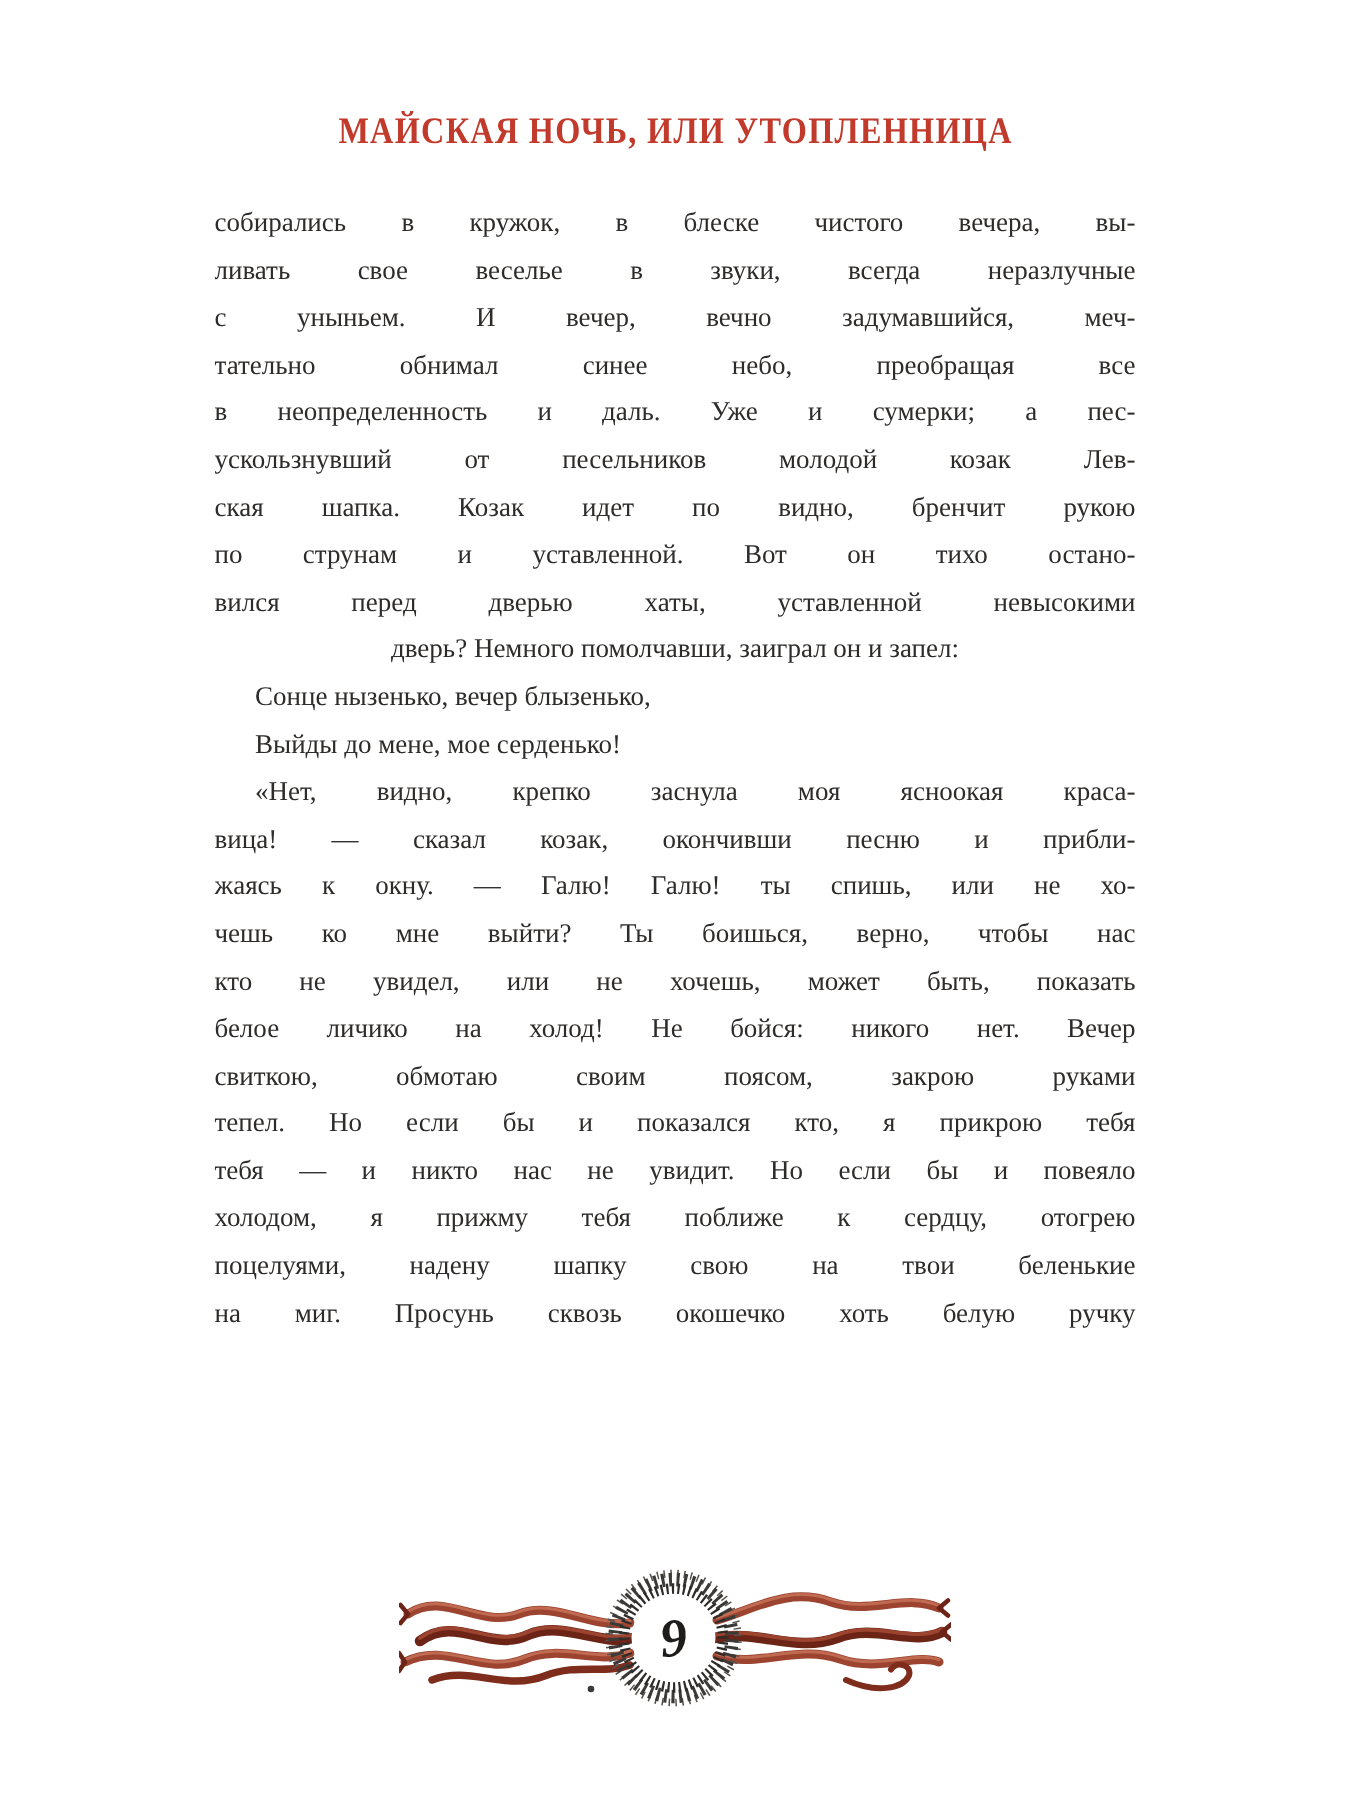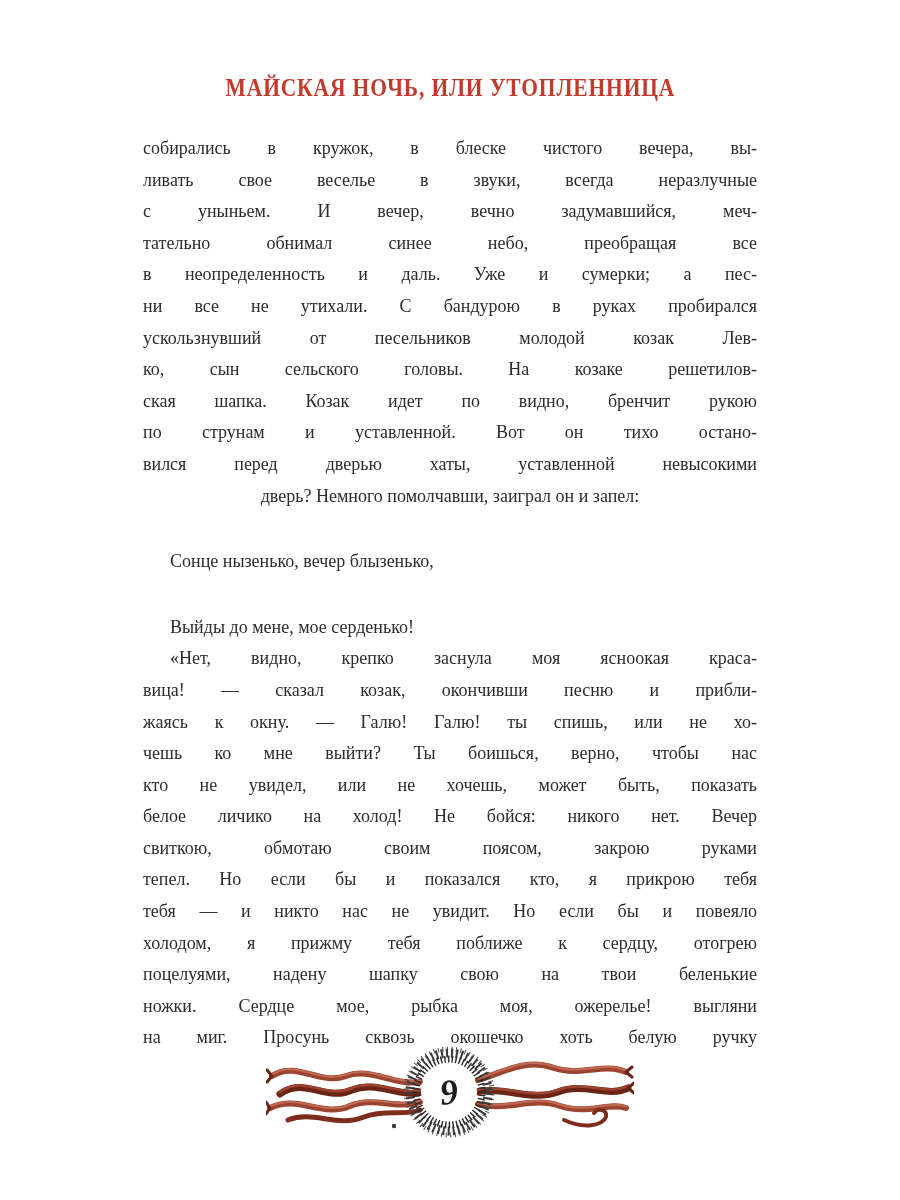--- a/index.html
+++ b/index.html
@@ -56,21 +56,20 @@
   .line.flush::after,
   .line.verse::after {
     content: none;
   }
   .line.flush {
     text-align: center;
   }
   .line.verse {
     text-align: left;
     padding-left: 27px;
-    margin-top: 34px;
   }
   .line.indent {
     text-indent: 27px;
   }
   .ornament {
     position: absolute;
     top: 1044px;
     left: 266px;
     width: 368px;
     height: 98px;
@@ -84,41 +83,38 @@
   <div class="chapter-title">
     <span class="condense">МАЙСКАЯ НОЧЬ, ИЛИ УТОПЛЕННИЦА</span>
   </div>
 
   <div class="body-text">
     <div class="line">собирались в кружок, в блеске чистого вечера, вы-</div>
     <div class="line">ливать свое веселье в звуки, всегда неразлучные</div>
     <div class="line">с уныньем. И вечер, вечно задумавшийся, меч-</div>
     <div class="line">тательно обнимал синее небо, преобращая все</div>
     <div class="line">в неопределенность и даль. Уже и сумерки; а пес-</div>
-    <div class="line">ни все не утихали. С бандурою в руках пробирался</div>
     <div class="line">ускользнувший от песельников молодой козак Лев-</div>
-    <div class="line">ко, сын сельского головы. На козаке решетилов-</div>
     <div class="line">ская шапка. Козак идет по видно, бренчит рукою</div>
     <div class="line">по струнам и уставленной. Вот он тихо остано-</div>
     <div class="line">вился перед дверью хаты, уставленной невысокими</div>
     <div class="line flush">дверь? Немного помолчавши, заиграл он и запел:</div>
     <div class="line verse">Сонце нызенько, вечер блызенько,</div>
     <div class="line verse">Выйды до мене, мое серденько!</div>
     <div class="line indent">«Нет, видно, крепко заснула моя ясноокая краса-</div>
     <div class="line">вица! — сказал козак, окончивши песню и прибли-</div>
     <div class="line">жаясь к окну. — Галю! Галю! ты спишь, или не хо-</div>
     <div class="line">чешь ко мне выйти? Ты боишься, верно, чтобы нас</div>
     <div class="line">кто не увидел, или не хочешь, может быть, показать</div>
     <div class="line">белое личико на холод! Не бойся: никого нет. Вечер</div>
     <div class="line">свиткою, обмотаю своим поясом, закрою руками</div>
     <div class="line">тепел. Но если бы и показался кто, я прикрою тебя</div>
     <div class="line">тебя — и никто нас не увидит. Но если бы и повеяло</div>
     <div class="line">холодом, я прижму тебя поближе к сердцу, отогрею</div>
     <div class="line">поцелуями, надену шапку свою на твои беленькие</div>
-    <div class="line">ножки. Сердце мое, рыбка моя, ожерелье! выгляни</div>
     <div class="line">на миг. Просунь сквозь окошечко хоть белую ручку</div>
   </div>
 
   <svg class="ornament" viewBox="0 0 368 98" xmlns="http://www.w3.org/2000/svg">
     <g fill="none" stroke-linecap="round">
       <path d="M6,32 C30,16 54,42 80,32 C104,23 128,42 154,38" stroke="#9c4430" stroke-width="6"></path>
       <path d="M6,32 C30,16 54,42 80,32 C104,23 128,42 154,38" stroke="#c06a52" stroke-width="2" transform="translate(0,-1.5)"></path>
       <path d="M14,50 C38,32 60,58 86,46 C110,36 134,54 156,48" stroke="#6b2416" stroke-width="7"></path>
       <path d="M14,50 C38,32 60,58 86,46 C110,36 134,54 156,48" stroke="#9c4430" stroke-width="2.5" transform="translate(0,-2)"></path>
       <path d="M4,64 C32,50 56,74 84,62 C108,52 132,66 154,58" stroke="#9c4430" stroke-width="6"></path>

